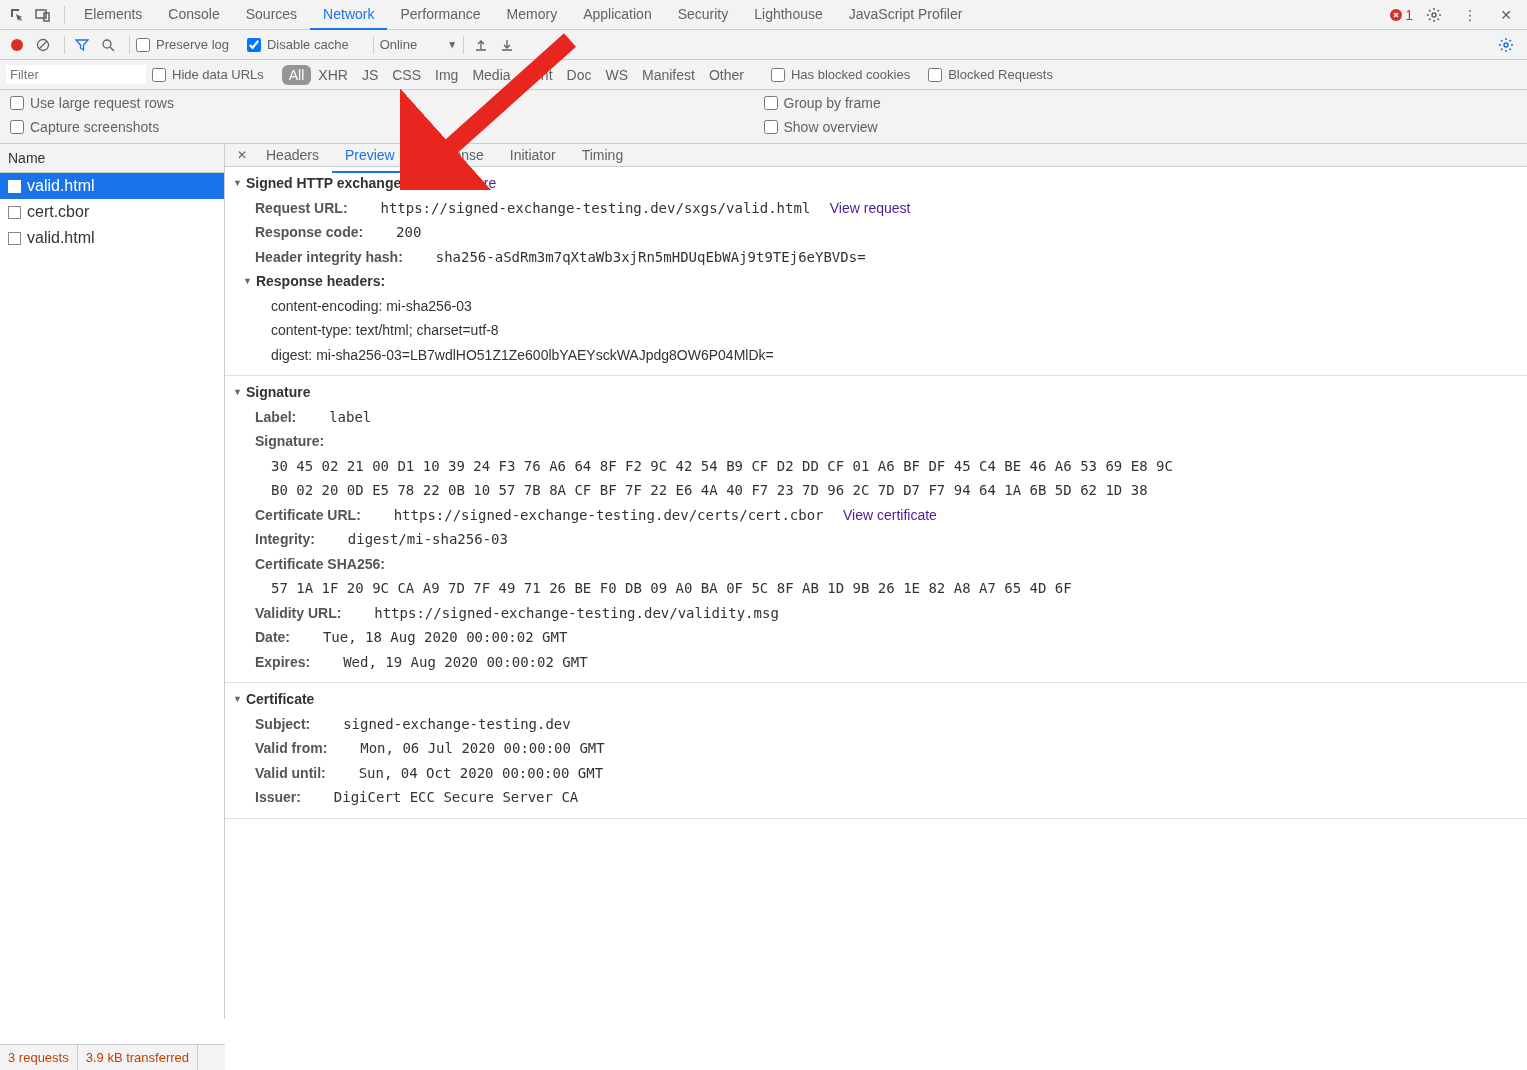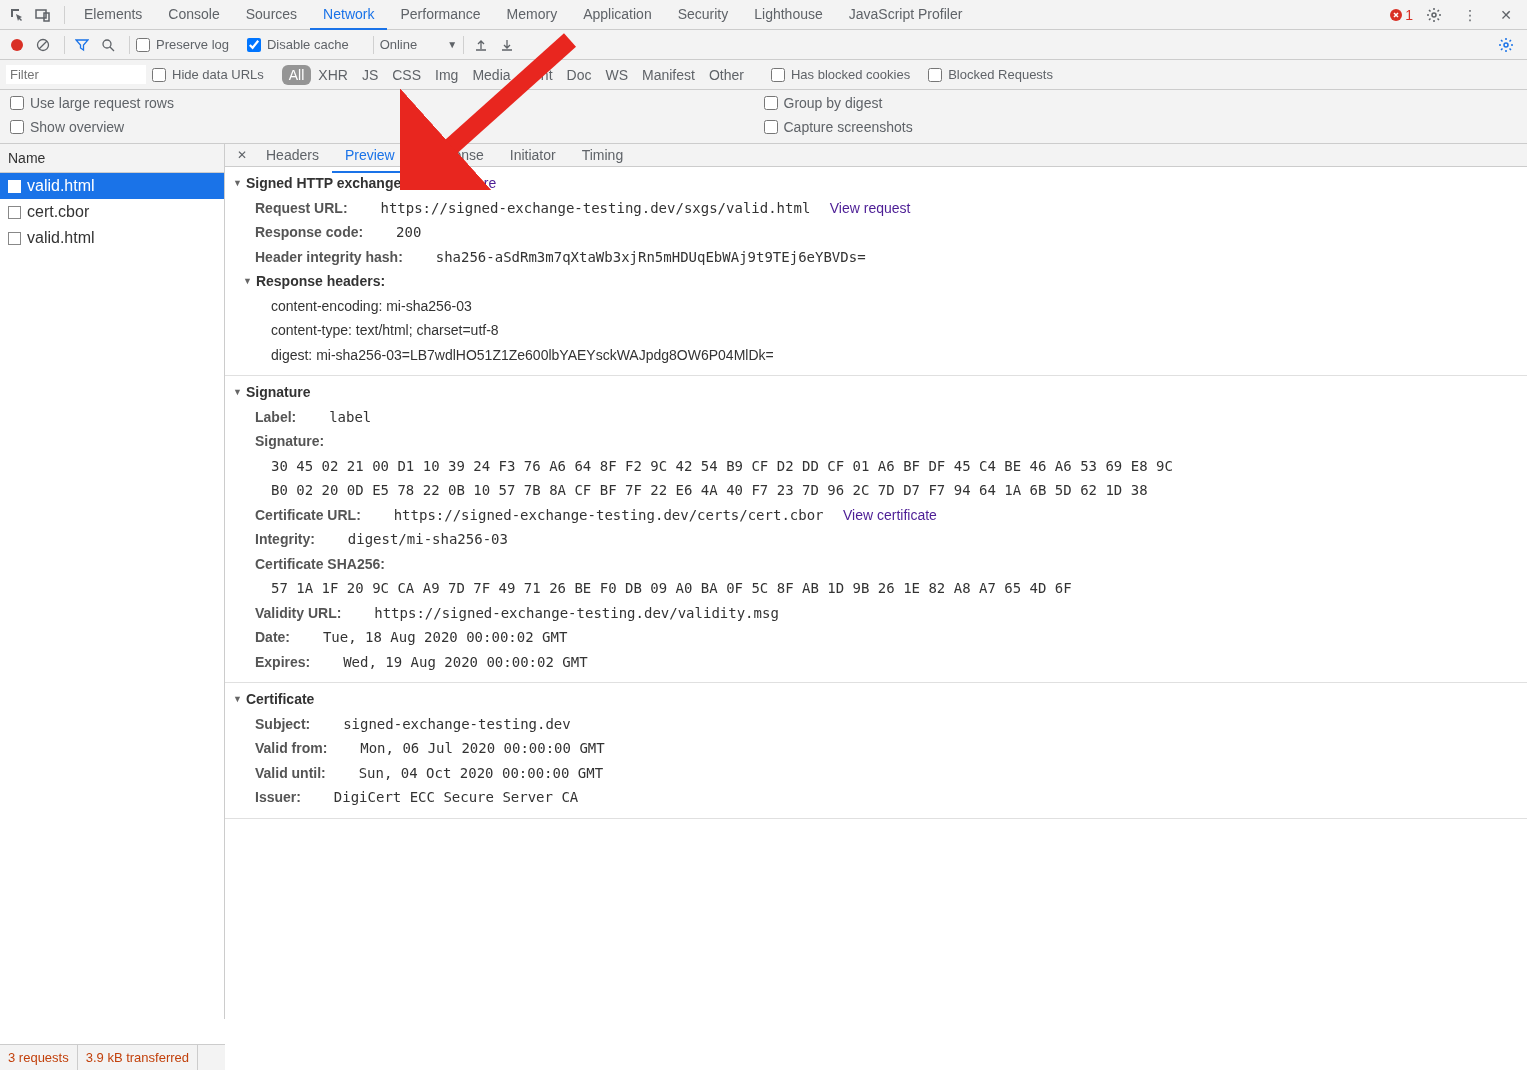--- a/index.html
+++ b/index.html
@@ -386,29 +386,29 @@
     </label>
 </div>
 
 <div class="options-grid">
   <label class="chkrow">
       <input type="checkbox" style="">
       <span>Use large request rows</span>
     </label>
   <label class="chkrow">
       <input type="checkbox" style="">
-      <span>Group by digest</span>
+      <span>Group by frame</span>
+    </label>
+  <label class="chkrow">
+      <input type="checkbox" style="">
+      <span>Capture screenshots</span>
     </label>
   <label class="chkrow">
       <input type="checkbox" style="">
       <span>Show overview</span>
-    </label>
-  <label class="chkrow">
-      <input type="checkbox" style="">
-      <span>Capture screenshots</span>
     </label>
 </div>
 
 <div class="main-area">
   <div class="sidebar">
     <div class="sidebar-header">Name</div>
     <div class="sidebar-list" id="file-list">
         <div class="file-row selected">
           <span class="file-icon filled"></span>
           <span>valid.html</span>

